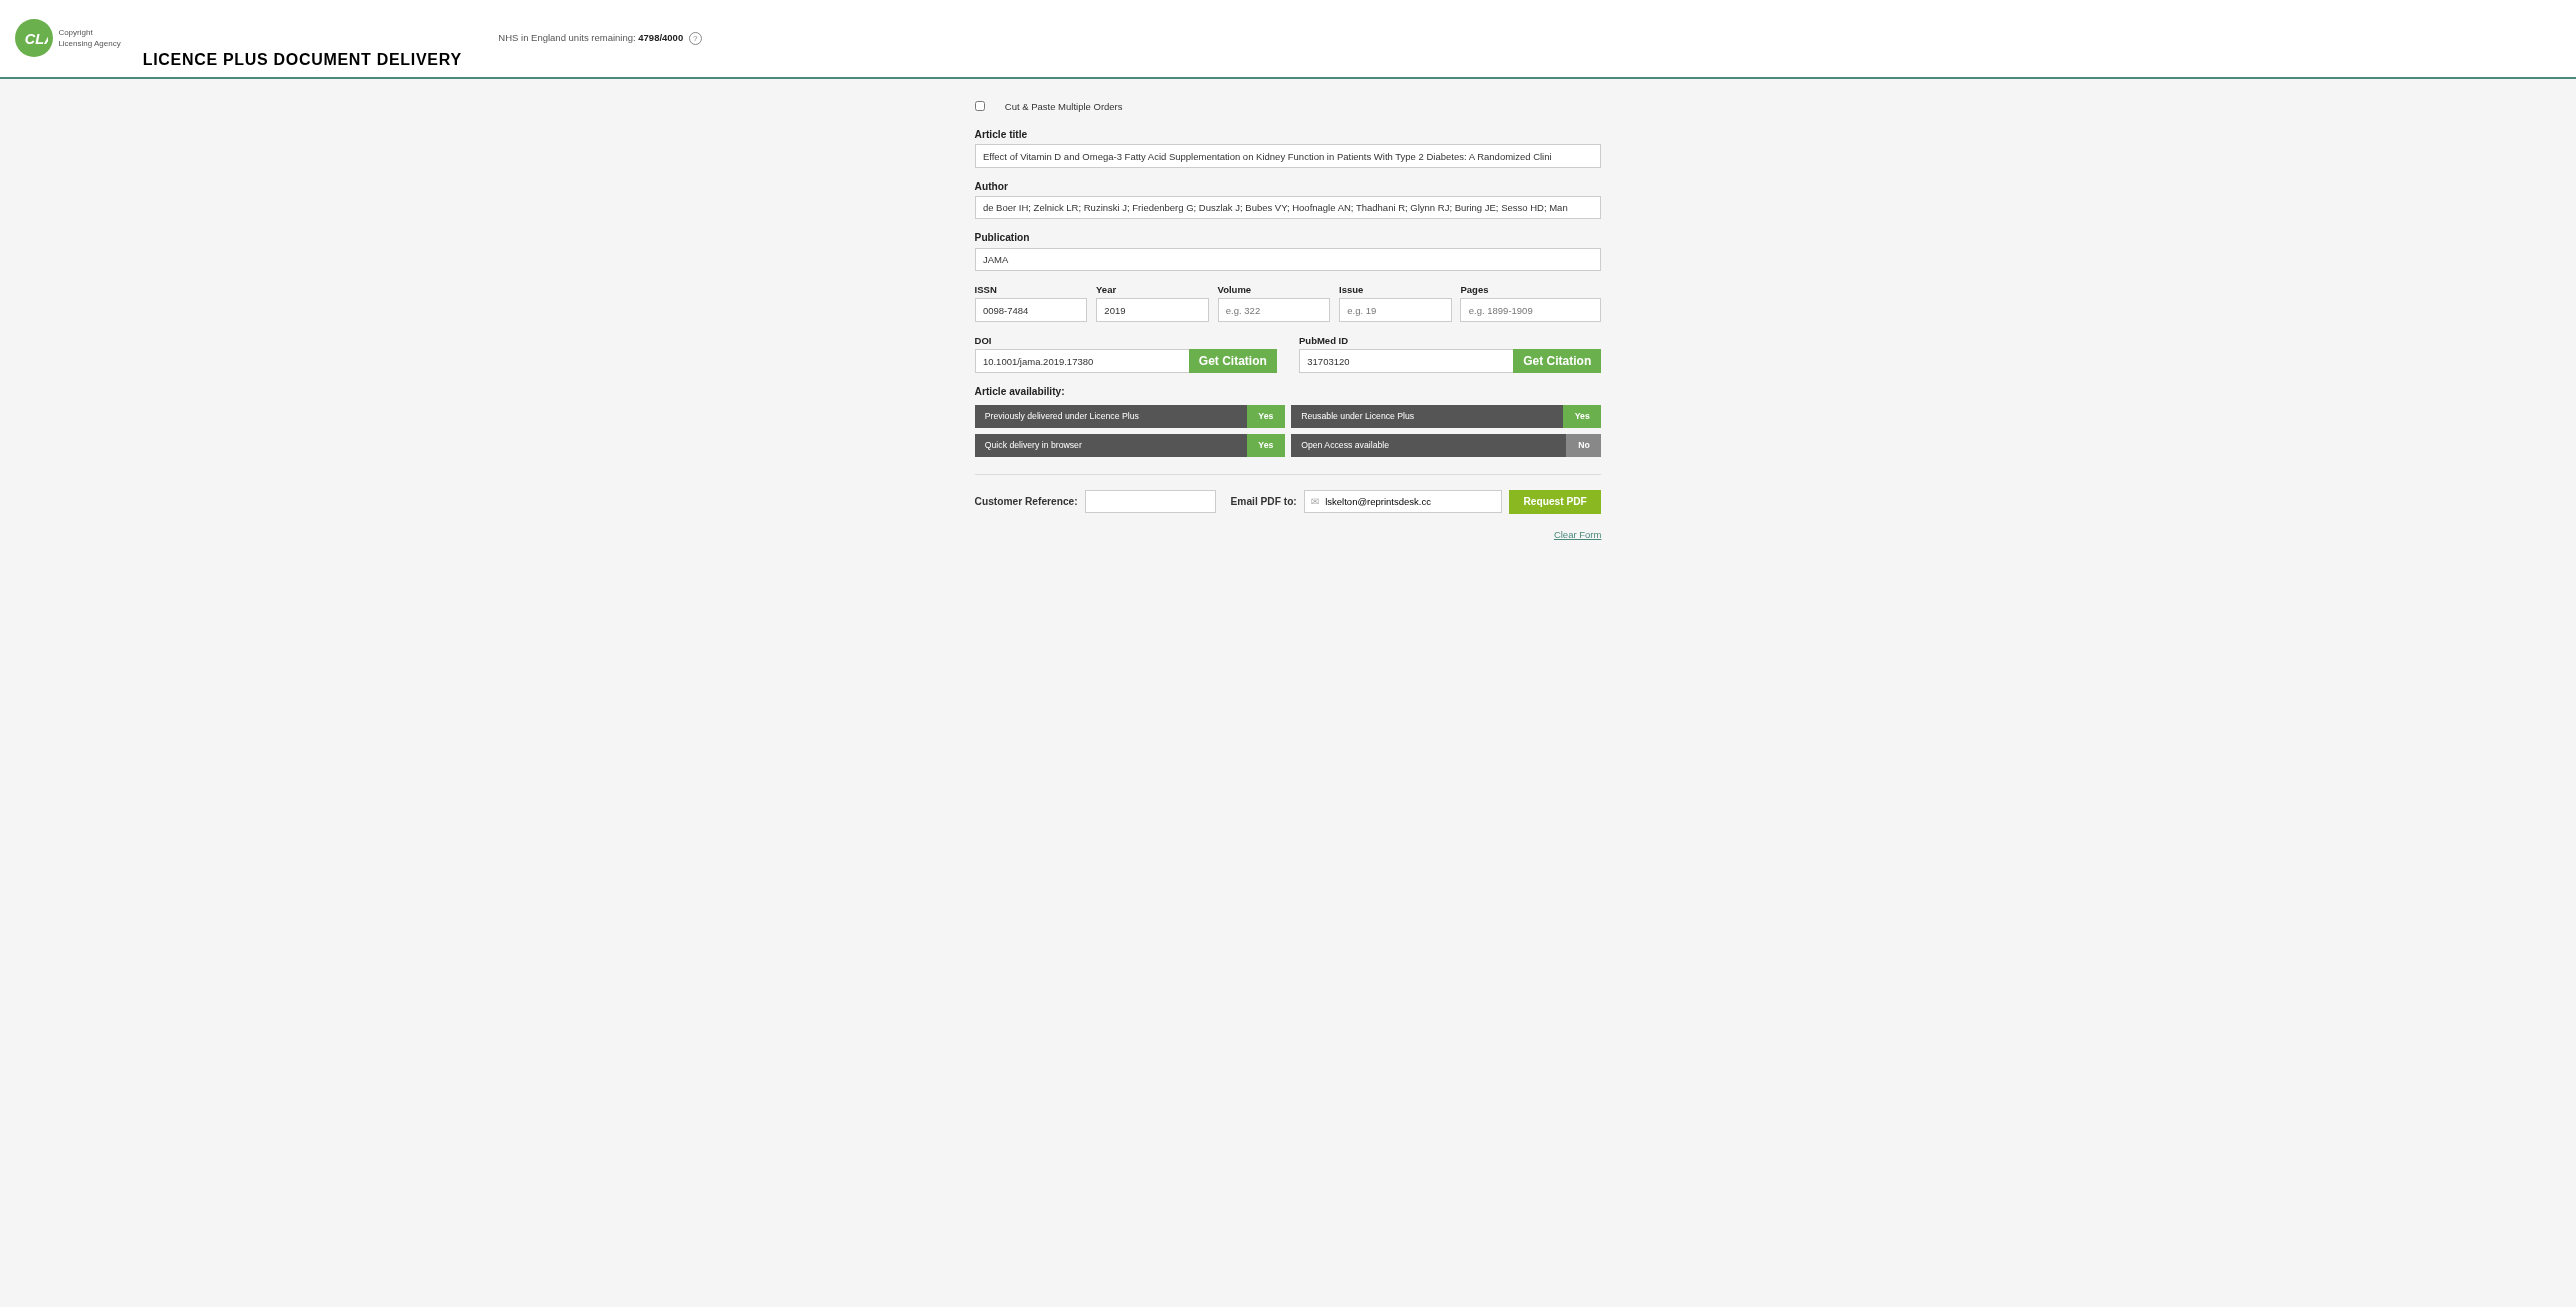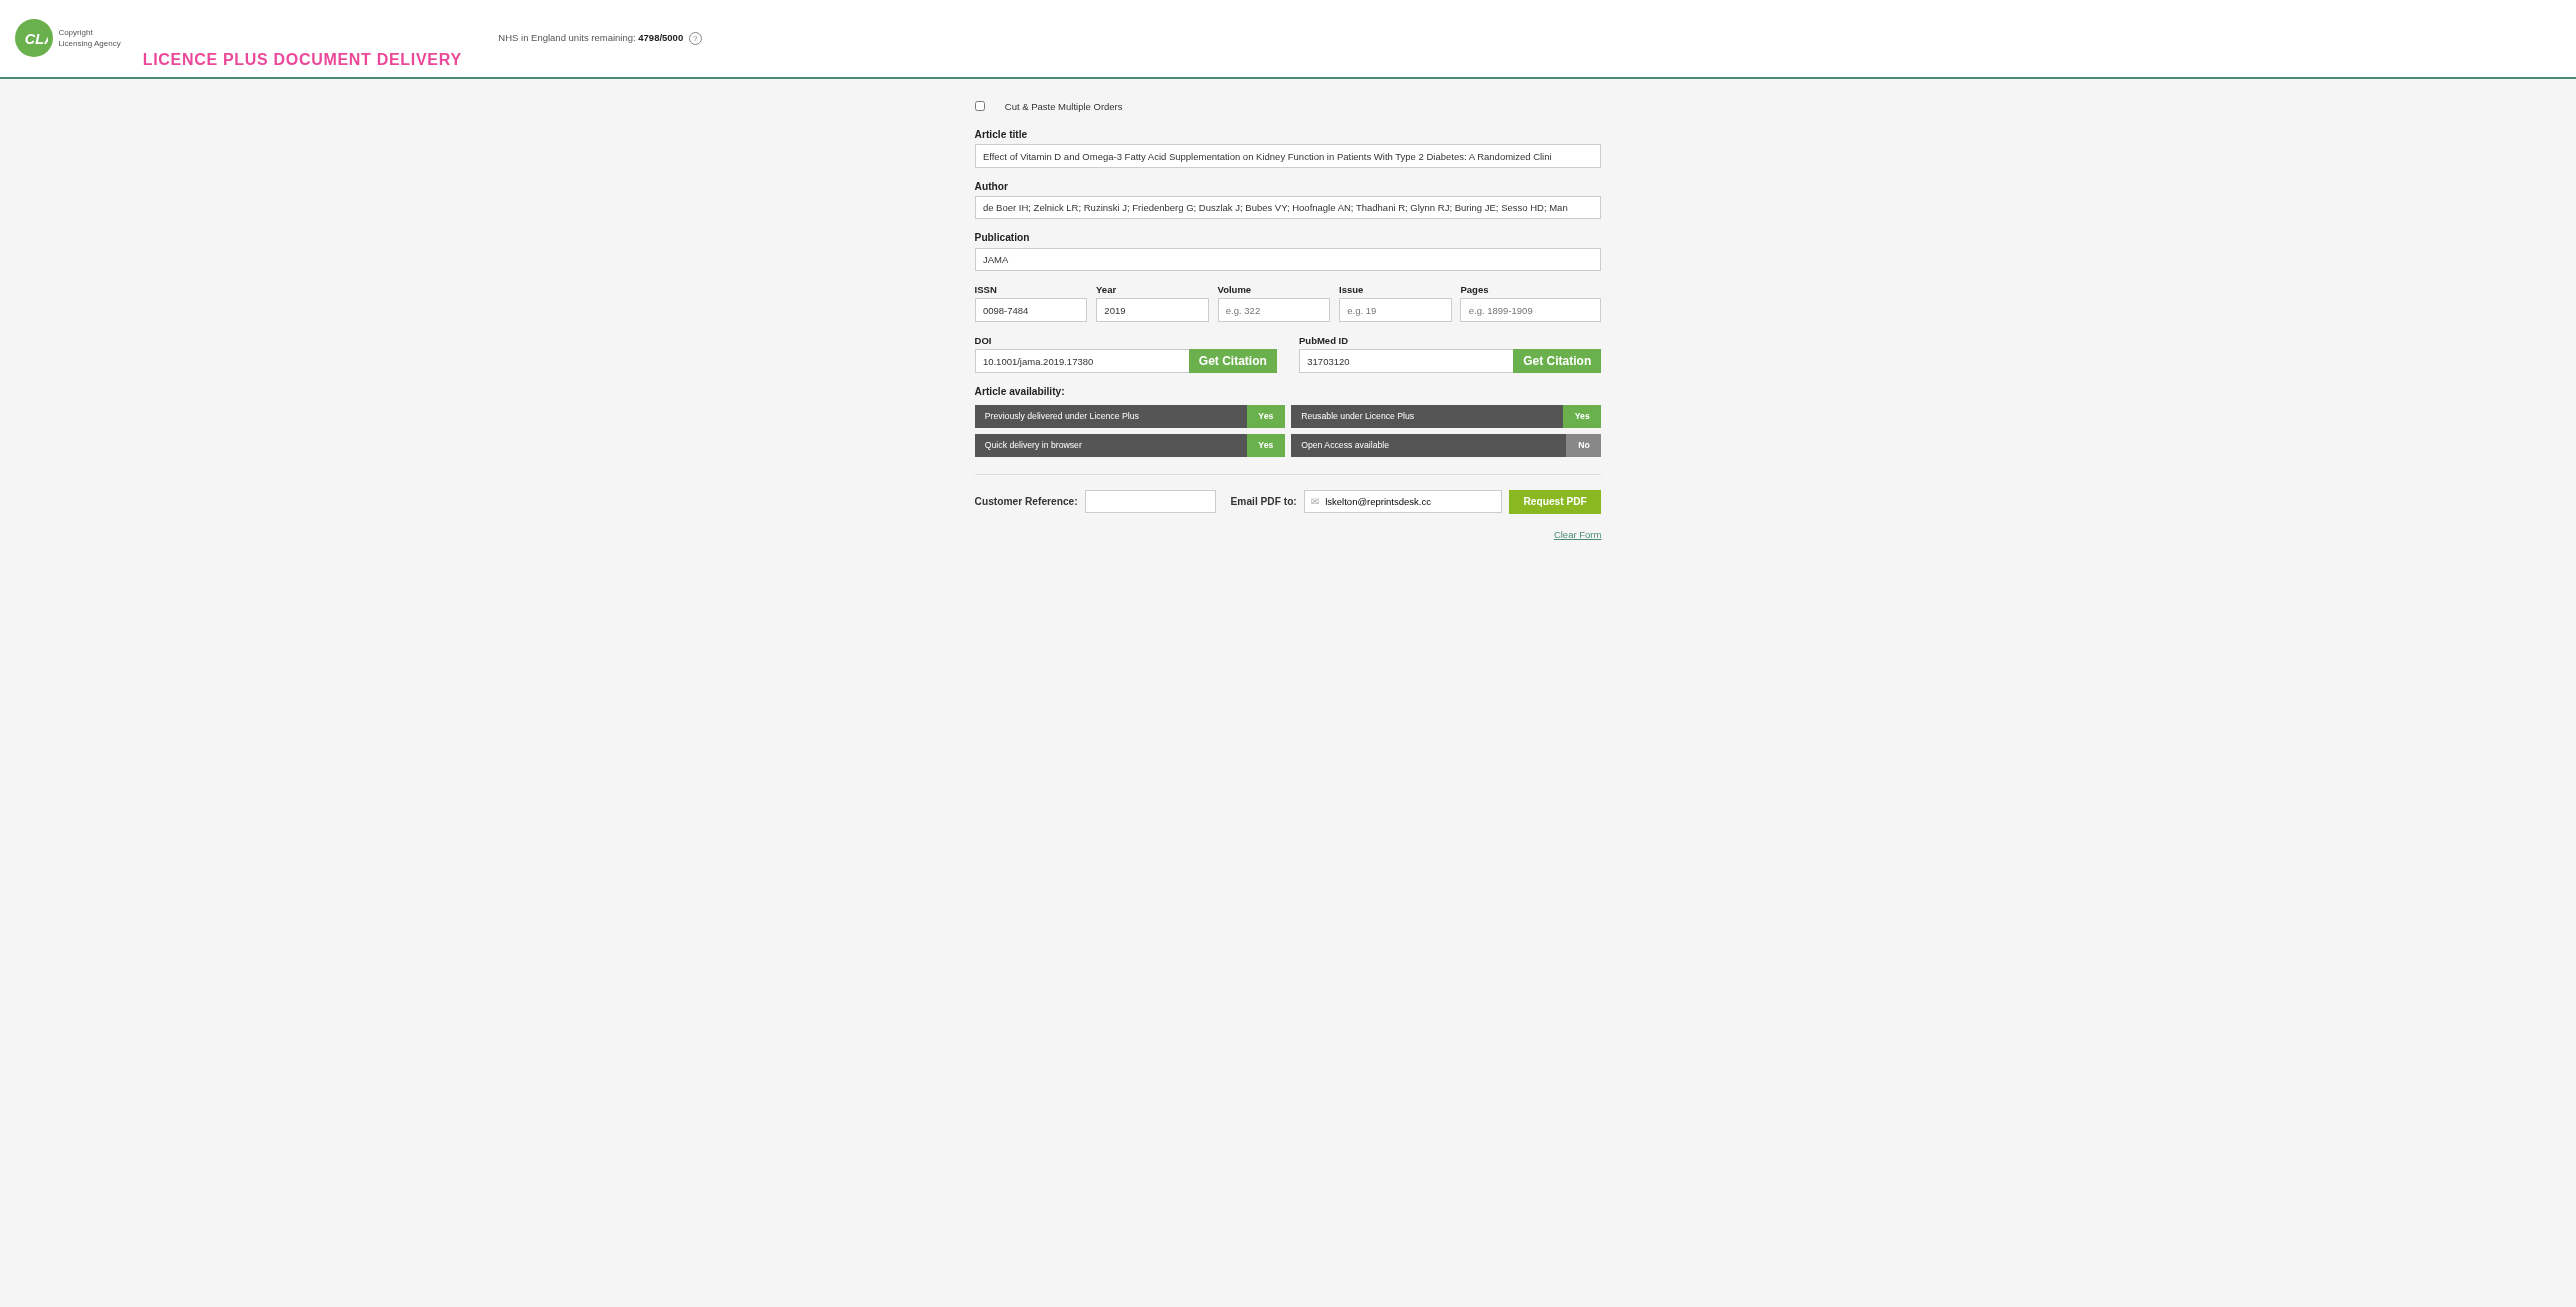--- a/index.html
+++ b/index.html
@@ -34,21 +34,21 @@
     }
     .logo-text {
       font-size: 8px;
       color: #555;
       line-height: 1.4;
     }
     .logo-text span { display: block; }
     .page-title {
       font-size: 16px;
       font-weight: bold;
-      color: #ec4899;
+      color: #000000;
       letter-spacing: 0.7px;
       margin-top: 44px;
     }
     .nhs-info {
       font-size: 9.5px;
       color: #555;
       margin-left: 14.6px;
     }
     .nhs-info strong {
       color: #222;
@@ -305,21 +305,21 @@
       </svg>
     </div>
     <div class="logo-text">
       <span>Copyright</span>
       <span>Licensing Agency</span>
     </div>
   </div>
   <div class="page-title">LICENCE PLUS DOCUMENT DELIVERY</div>
   <div class="nhs-info">
     <span>NHS in England units remaining:</span>
-    <strong>4798/5000</strong>
+    <strong>4798/4000</strong>
     <span class="help-icon">?</span>
   </div>
 </div>
 
 <div class="main">
 
   <div class="cut-paste-row">
     <input type="checkbox" id="cut-paste" style="">
     <label for="cut-paste">Cut &amp; Paste Multiple Orders</label>
   </div>

